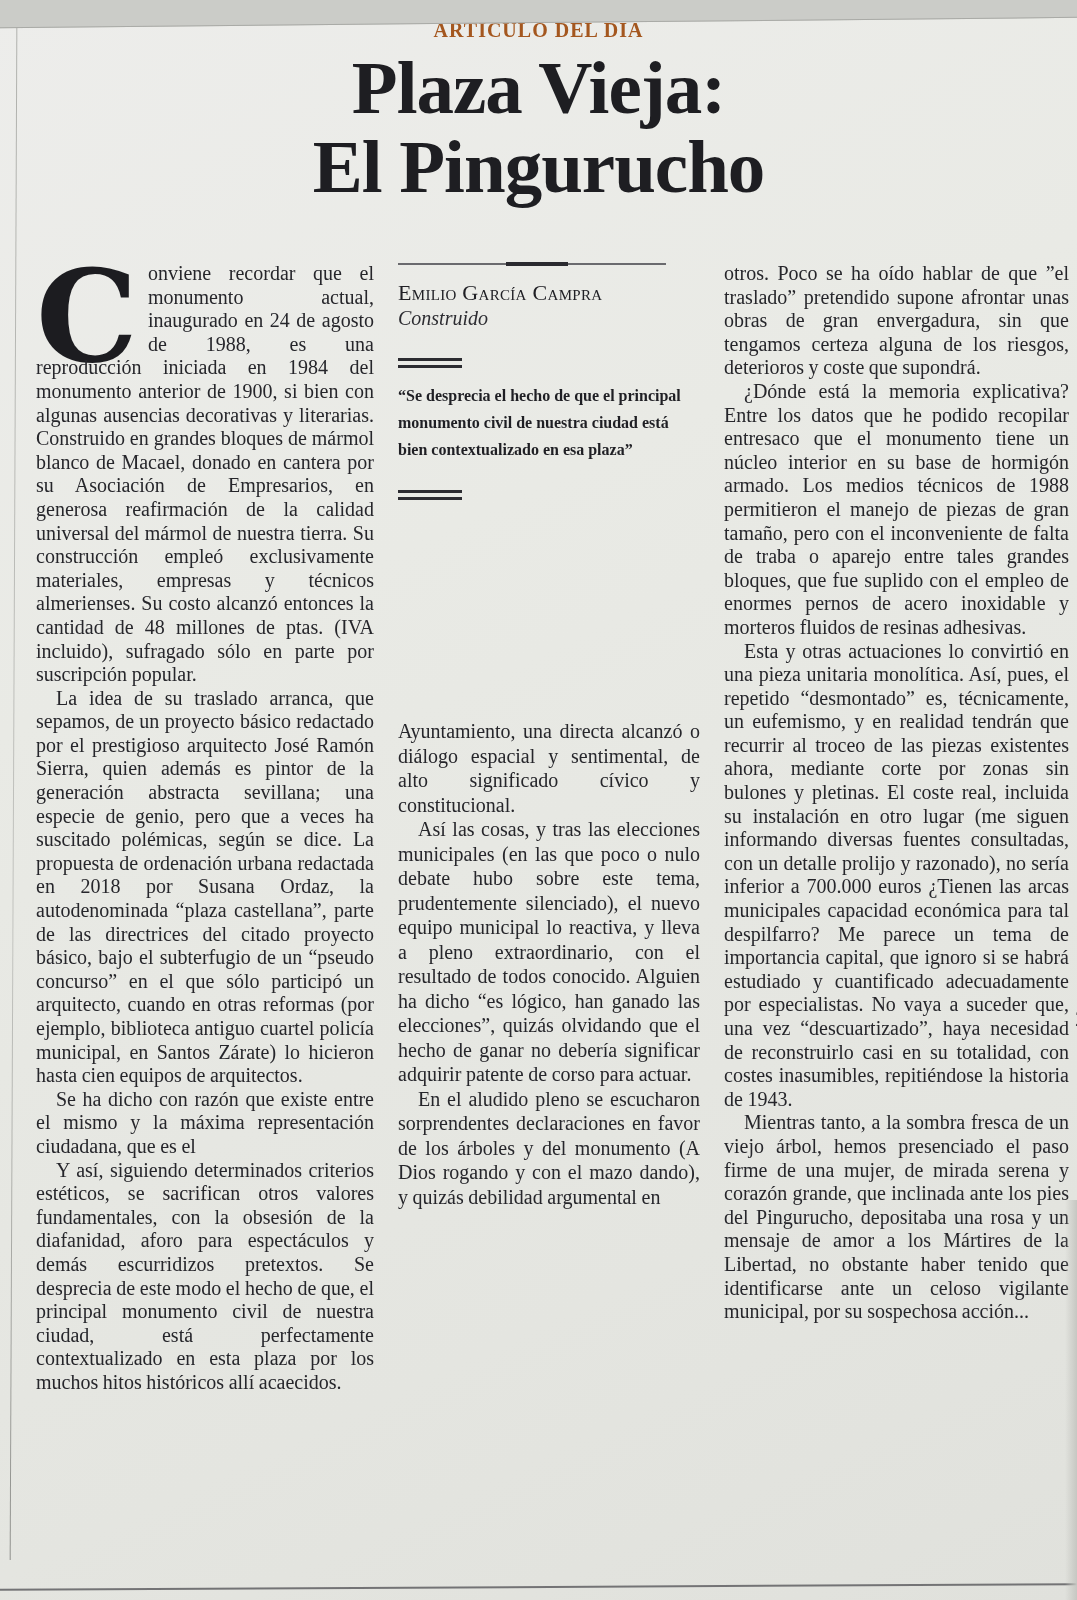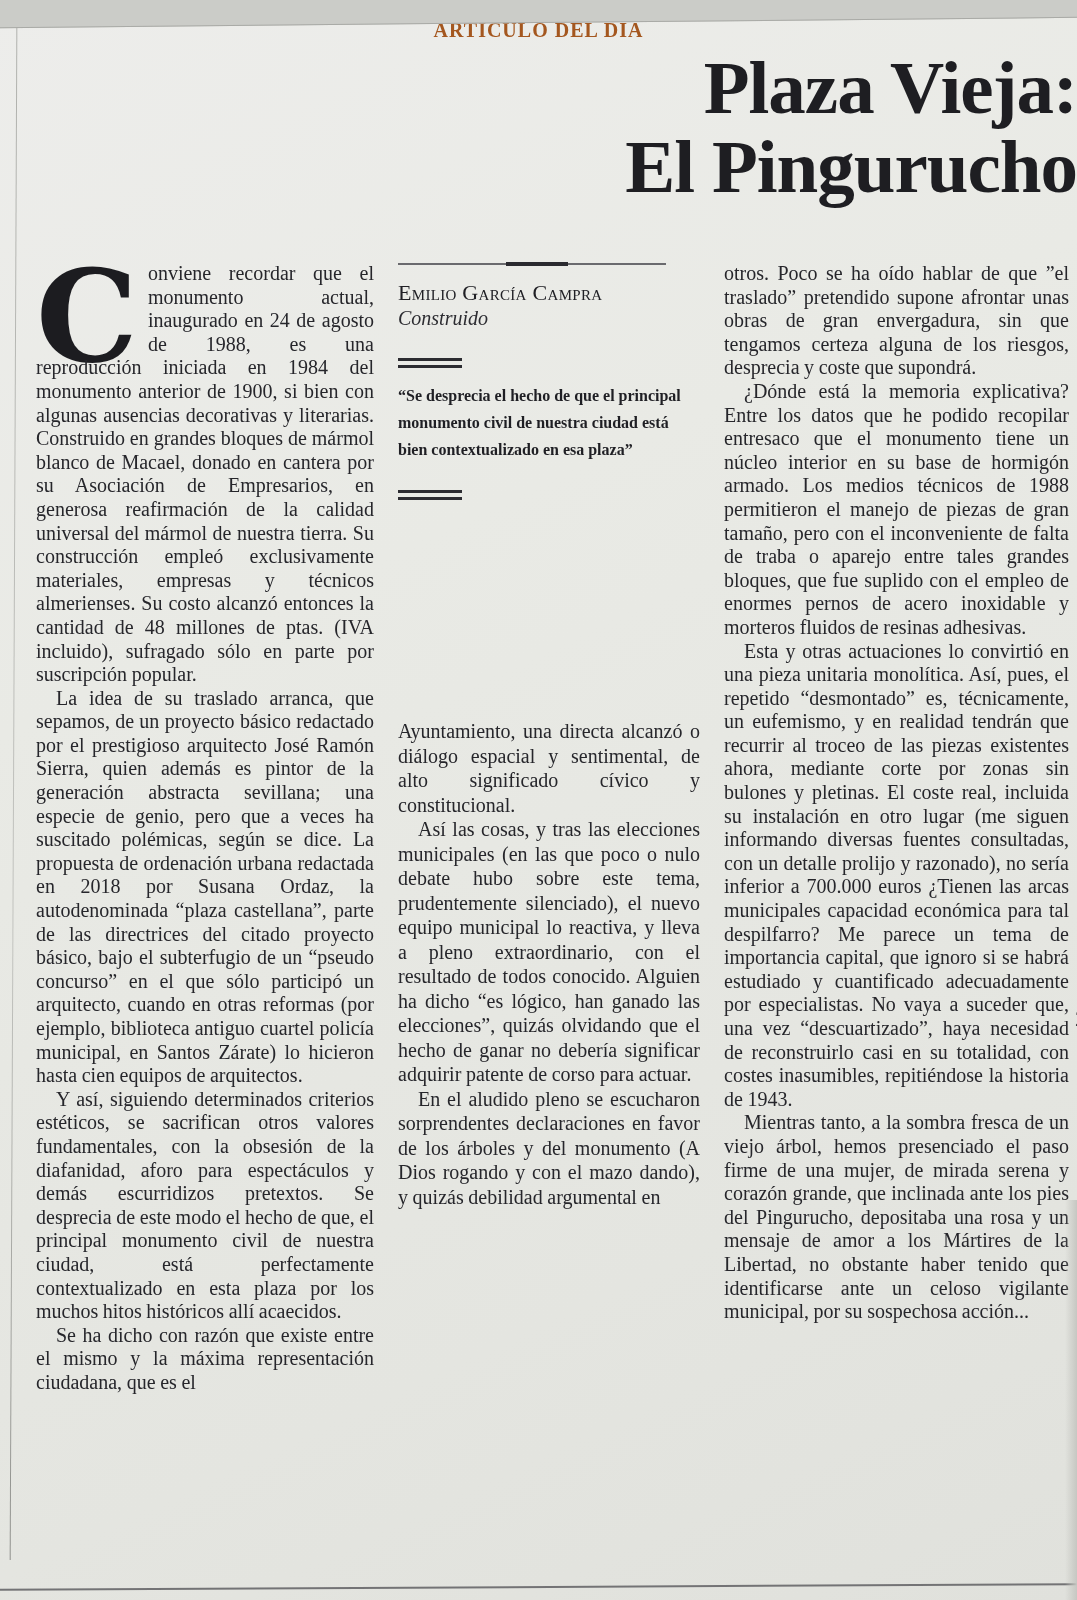--- a/index.html
+++ b/index.html
@@ -30,21 +30,21 @@
     position:absolute; left:-6px; right:-6px; top:1586px; height:2px;
     background:#737375; transform:rotate(-0.3deg);
   }
 
   .kicker {
     margin-top:19px; text-align:center;
     font-weight:bold; font-size:20px; letter-spacing:1px;
     color:var(--kicker,#a4571f);
   }
   .headline {
-    margin:6px 0 0 0; text-align:right;
+    margin:6px 0 0 0; text-align:center;
     font-weight:bold; font-size:75px; line-height:79px; letter-spacing:-1px;
     color:#1e1e22;
   }
 
   .columns {
     display:grid; grid-template-columns:338px 302px 345px; column-gap:24px;
     margin:56px 8px 0 36px; height:1284px; overflow:hidden;
   }
   .article-text p {
     margin:0; font-size:20px; line-height:23.6px; text-align:justify;
@@ -97,22 +97,22 @@
   <h1 class="headline">
     <span>Plaza Vieja:</span><br>
     <span>El Pingurucho</span>
   </h1>
 
   <div class="columns">
 
     <div class="article-text">
         <p><span class="dropcap">C</span>onviene recordar que el monumento actual, inaugurado en 24 de agosto de 1988, es una reproducción iniciada en 1984 del monumento anterior de 1900, si bien con algunas ausencias decorativas y literarias. Construido en grandes bloques de mármol blanco de Macael, donado en cantera por su Asociación de Empresarios, en generosa reafirmación de la calidad universal del mármol de nuestra tierra. Su construcción empleó exclusivamente materiales, empresas y técnicos almerienses. Su costo alcanzó entonces la cantidad de 48 millones de ptas. (IVA incluido), sufragado sólo en parte por suscripción popular.</p>
         <p>La idea de su traslado arranca, que sepamos, de un proyecto básico redactado por el prestigioso arquitecto José Ramón Sierra, quien además es pintor de la generación abstracta sevillana; una especie de genio, pero que a veces ha suscitado polémicas, según se dice. La propuesta de ordenación urbana redactada en 2018 por Susana Ordaz, la autodenominada “plaza castellana”, parte de las directrices del citado proyecto básico, bajo el subterfugio de un “pseudo concurso” en el que sólo participó un arquitecto, cuando en otras reformas (por ejemplo, biblioteca antiguo cuartel policía municipal, en Santos Zárate) lo hicieron hasta cien equipos de arquitectos.</p>
+        <p>Se ha dicho con razón que existe entre el mismo y la máxima representación ciudadana, que es el</p>
         <p>Y así, siguiendo determinados criterios estéticos, se sacrifican otros valores fundamentales, con la obsesión de la diafanidad, aforo para espectáculos y demás escurridizos pretextos. Se desprecia de este modo el hecho de que, el principal monumento civil de nuestra ciudad, está perfectamente contextualizado en esta plaza por los muchos hitos históricos allí acaecidos.</p>
-        <p>Se ha dicho con razón que existe entre el mismo y la máxima representación ciudadana, que es el</p>
       </div>
 
     <div>
       <div class="byline-rule">
           <span class="thick"></span>
         </div>
       <div class="byline-name">Emilio García Campra</div>
       <div class="byline-role">Construido</div>
 
       <div class="double-rule"></div>
@@ -121,21 +121,21 @@
       <div class="double-rule second"></div>
 
       <div class="article-text col2-body">
           <p>Ayuntamiento, una directa alcanzó o diálogo espacial y sentimental, de alto significado cívico y constitucional.</p>
           <p>Así las cosas, y tras las elecciones municipales (en las que poco o nulo debate hubo sobre este tema, prudentemente silenciado), el nuevo equipo municipal lo reactiva, y lleva a pleno extraordinario, con el resultado de todos conocido. Alguien ha dicho “es lógico, han ganado las elecciones”, quizás olvidando que el hecho de ganar no debería significar adquirir patente de corso para actuar.</p>
           <p>En el aludido pleno se escucharon sorprendentes declaraciones en favor de los árboles y del monumento (A Dios rogando y con el mazo dando), y quizás debilidad argumental en</p>
         </div>
     </div>
 
     <div class="article-text">
-        <p>otros. Poco se ha oído hablar de que ”el traslado” pretendido supone afrontar unas obras de gran envergadura, sin que tengamos certeza alguna de los riesgos, desprecia y coste que supondrá.</p>
+        <p>otros. Poco se ha oído hablar de que ”el traslado” pretendido supone afrontar unas obras de gran envergadura, sin que tengamos certeza alguna de los riesgos, deterioros y coste que supondrá.</p>
         <p>¿Dónde está la memoria explicativa? Entre los datos que he podido recopilar entresaco que el monumento tiene un núcleo interior en su base de hormigón armado. Los medios técnicos de 1988 permitieron el manejo de piezas de gran tamaño, pero con el inconveniente de falta de traba o aparejo entre tales grandes bloques, que fue suplido con el empleo de enormes pernos de acero inoxidable y morteros fluidos de resinas adhesivas.</p>
         <p>Esta y otras actuaciones lo convirtió en una pieza unitaria monolítica. Así, pues, el repetido “desmontado” es, técnicamente, un eufemismo, y en realidad tendrán que recurrir al troceo de las piezas existentes ahora, mediante corte por zonas sin bulones y pletinas. El coste real, incluida su instalación en otro lugar (me siguen informando diversas fuentes consultadas, con un detalle prolijo y razonado), no sería inferior a 700.000 euros ¿Tienen las arcas municipales capacidad económica para tal despilfarro? Me parece un tema de importancia capital, que ignoro si se habrá estudiado y cuantificado adecuadamente por especialistas. No vaya a suceder que, una vez “descuartizado”, haya necesidad de reconstruirlo casi en su totalidad, con costes inasumibles, repitiéndose la historia de 1943.</p>
         <p>Mientras tanto, a la sombra fresca de un viejo árbol, hemos presenciado el paso firme de una mujer, de mirada serena y corazón grande, que inclinada ante los pies del Pingurucho, depositaba una rosa y un mensaje de amor a los Mártires de la Libertad, no obstante haber tenido que identificarse ante un celoso vigilante municipal, por su sospechosa acción...</p>
       </div>
 
   </div>
 
   <span class="page-frag">2</span>
   <div class="bottom-rule"></div>
   <div class="right-edge"></div>

